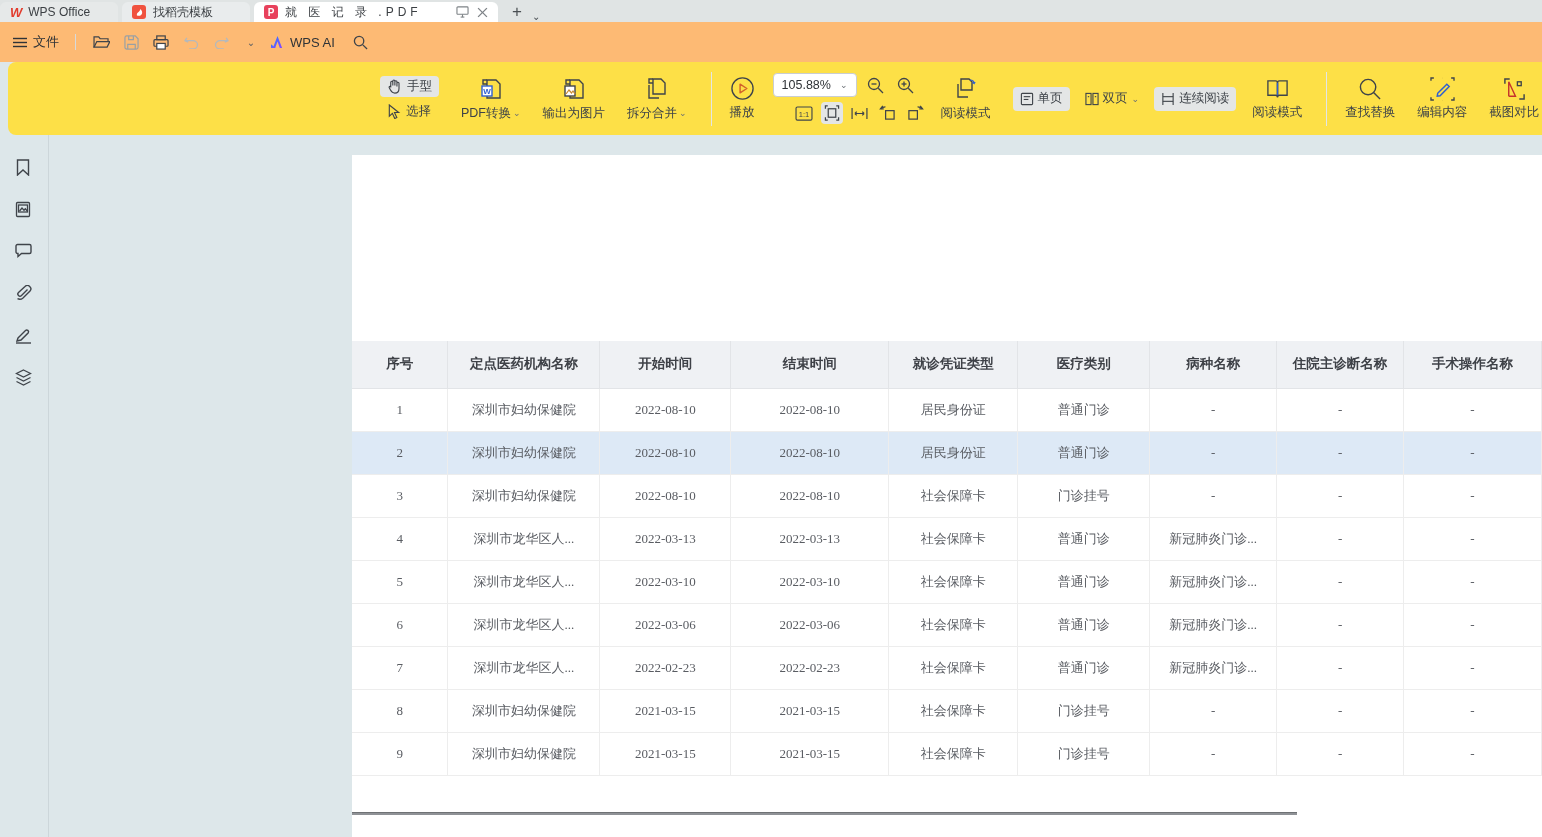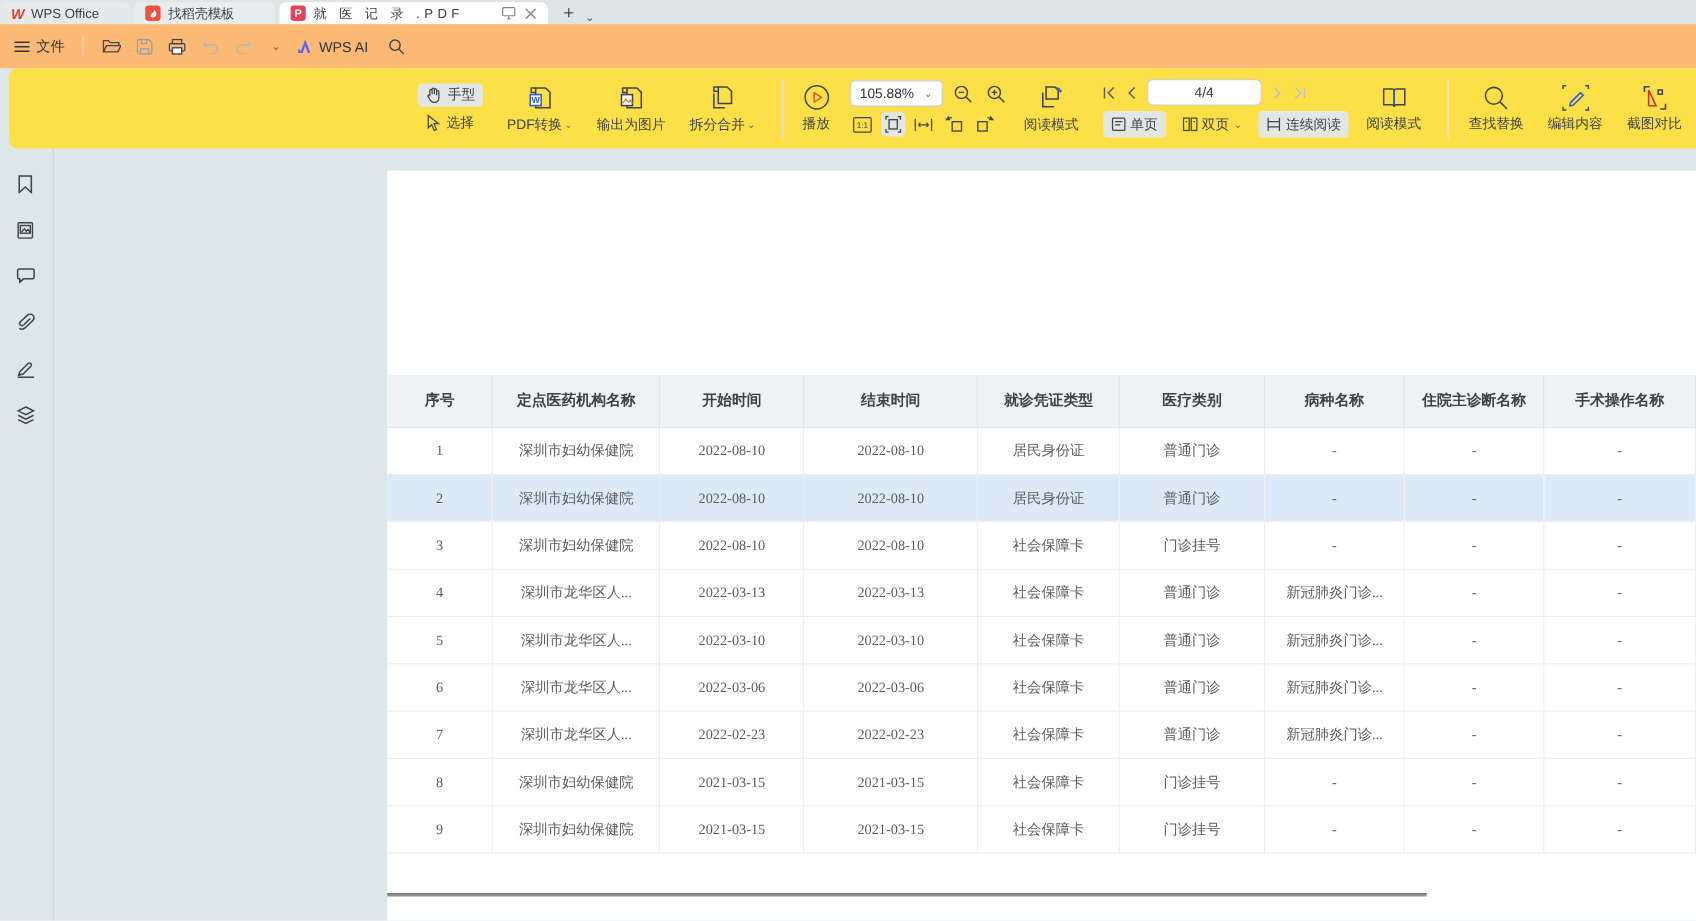--- a/index.html
+++ b/index.html
@@ -255,21 +255,21 @@
       </span>
       <span class="iconbtn">
         <svg width="17" height="17" viewBox="0 0 17 17" fill="none" stroke="#3f444a" stroke-width="1.3">
             <circle cx="7" cy="7" r="5.5"></circle>
             <line x1="11.3" y1="11.3" x2="16" y2="16"></line>
             <line x1="4.5" y1="7" x2="9.5" y2="7"></line>
             <line x1="7" y1="4.5" x2="7" y2="9.5"></line>
           </svg>
       </span>
     </div>
-    <div class="znr" style="gap:6px;">
+    <div class="znr" style="gap:6px;margin-left:20px;">
       <span class="iconbtn">
         <svg width="18" height="15" viewBox="0 0 19 16" fill="none" stroke="#3f444a" stroke-width="1.2">
             <rect x="1" y="1" width="17" height="14" rx="1.5"></rect>
             <text x="9.5" y="11.5" font-size="8" fill="#3f444a" text-anchor="middle" stroke="none">1:1</text>
           </svg>
       </span>
       <span class="iconbtn selected">
         <svg width="16" height="16" viewBox="0 0 17 17" fill="none" stroke="#3f444a" stroke-width="1.3">
             <path d="M4 1 H1.5 V4"></path>
             <path d="M13 1 H15.5 V4"></path>
@@ -306,47 +306,20 @@
         <path d="M8 3 h8 l3 3 v8 h-11 z" stroke="#3f444a" stroke-width="1.4"></path>
         <path d="M5 8 v13 h10" stroke="#3f444a" stroke-width="1.4"></path>
         <path d="M17 4 c3 0 4 1.5 4 3.5 l-1.6-1 M21 7.5 l1.2-1.4" stroke="#2e5fd0" stroke-width="1.2"></path>
       </svg>
     <span class="lbl">
         <span>阅读模式</span>
       </span>
   </div>
 
   <div class="zoom-nav-col" style="margin:0 8px;">
-    <div class="znr" style="gap:10px;">
-      <span class="navarrow">
-        <svg width="12" height="11" viewBox="0 0 12 11" fill="none" stroke="currentColor" stroke-width="1.4">
-            <line x1="1" y1="0.5" x2="1" y2="10.5"></line>
-            <path d="M9.5 0.5 L4.5 5.5 L9.5 10.5"></path>
-          </svg>
-      </span>
-      <span class="navarrow">
-        <svg width="8" height="11" viewBox="0 0 8 11" fill="none" stroke="currentColor" stroke-width="1.4">
-            <path d="M6.5 0.5 L1.5 5.5 L6.5 10.5"></path>
-          </svg>
-      </span>
-      <div class="pagebox">
-        <span>4/4</span>
-      </div>
-      <span class="navarrow dis">
-        <svg width="8" height="11" viewBox="0 0 8 11" fill="none" stroke="currentColor" stroke-width="1.4">
-            <path d="M1.5 0.5 L6.5 5.5 L1.5 10.5"></path>
-          </svg>
-      </span>
-      <span class="navarrow dis">
-        <svg width="12" height="11" viewBox="0 0 12 11" fill="none" stroke="currentColor" stroke-width="1.4">
-            <line x1="11" y1="0.5" x2="11" y2="10.5"></line>
-            <path d="M2.5 0.5 L7.5 5.5 L2.5 10.5"></path>
-          </svg>
-      </span>
-    </div>
     <div class="znr" style="gap:8px;">
       <span class="pill selected">
         <svg width="14" height="14" viewBox="0 0 15 15" fill="none" stroke="#3f444a" stroke-width="1.2">
             <rect x="1.5" y="1.5" width="12" height="12" rx="1"></rect>
             <line x1="4" y1="5" x2="11" y2="5"></line>
             <line x1="4" y1="8" x2="9" y2="8"></line>
           </svg>
         <span>单页</span>
       </span>
       <span class="pill">

